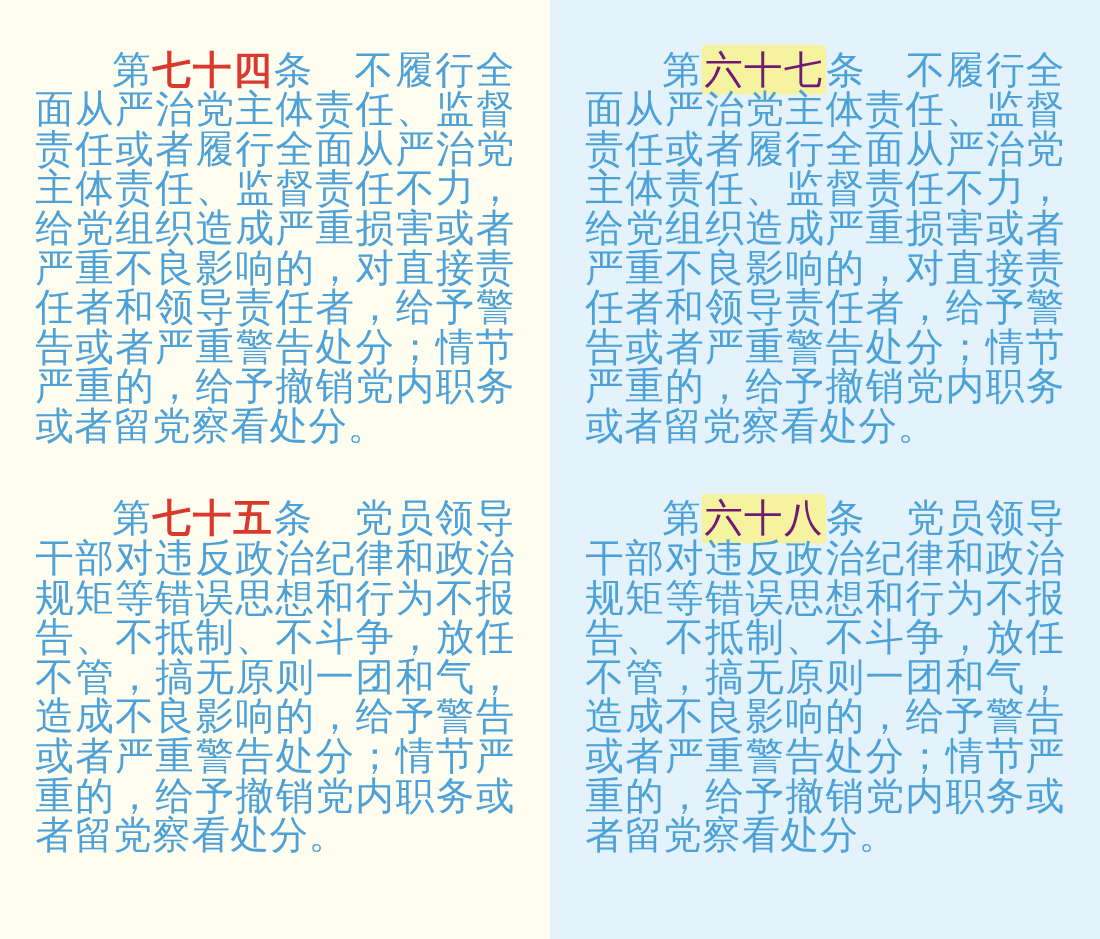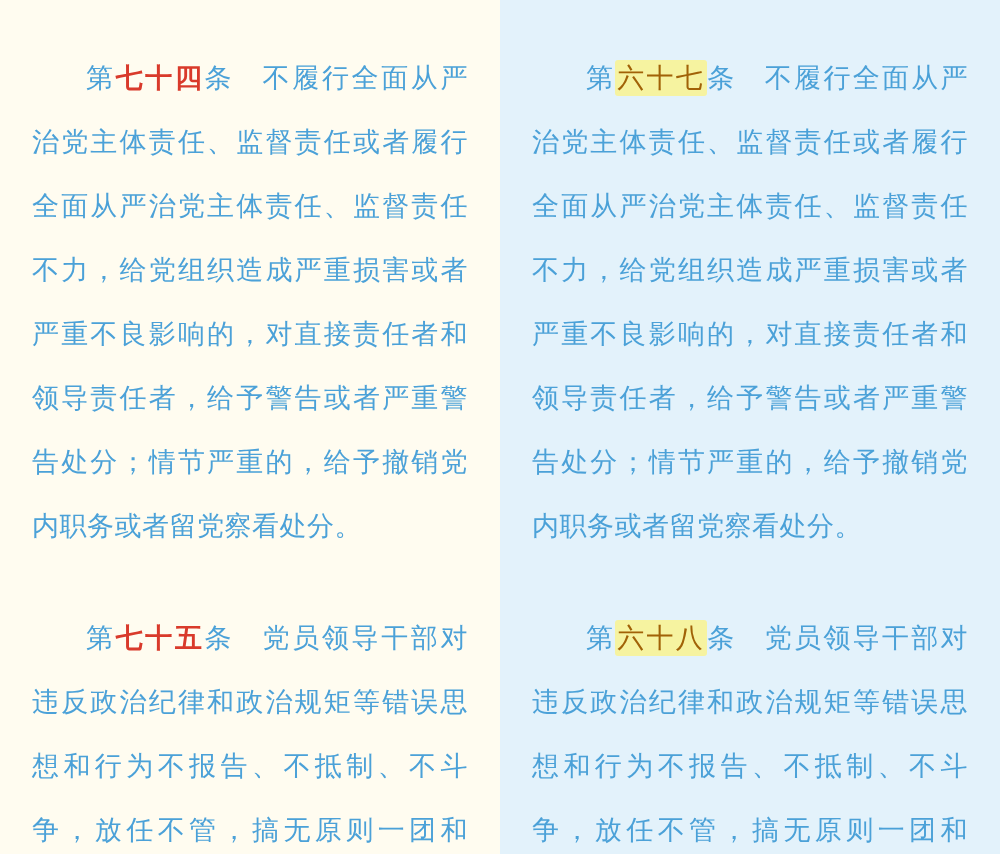--- a/index.html
+++ b/index.html
@@ -19,39 +19,39 @@
     height: 854px;
     box-sizing: border-box;
     padding: 46px 32px 0 32px;
     overflow: hidden;
   }
   .panel-left  { background: #FFFCF0; }
   .panel-right { background: #E3F2FB; }
 
   p.article {
     margin: 0 0 48px 0;
-    font-size: 27px;
-    line-height: 64px;
+    font-size: 35px;
+    line-height: 36px;
     letter-spacing: 0.5px;
     color: #4BA1D8;
     text-align: justify;
     text-justify: inter-character;
     text-indent: 2em;
   }
   .art-head {
     white-space: nowrap;
     padding-right: 1.05em;
   }
   .num-red {
     color: #D93A2B;
     font-weight: bold;
   }
   .num-hl {
     background: #F6F3A0;
-    color: #a16207;
+    color: #701a75;
     border-radius: 3px;
     padding: 3px 2px;
   }
 </style>
 </head>
 <body>
 
 <div class="compare-wrap">
 
   <div class="panel panel-left">

